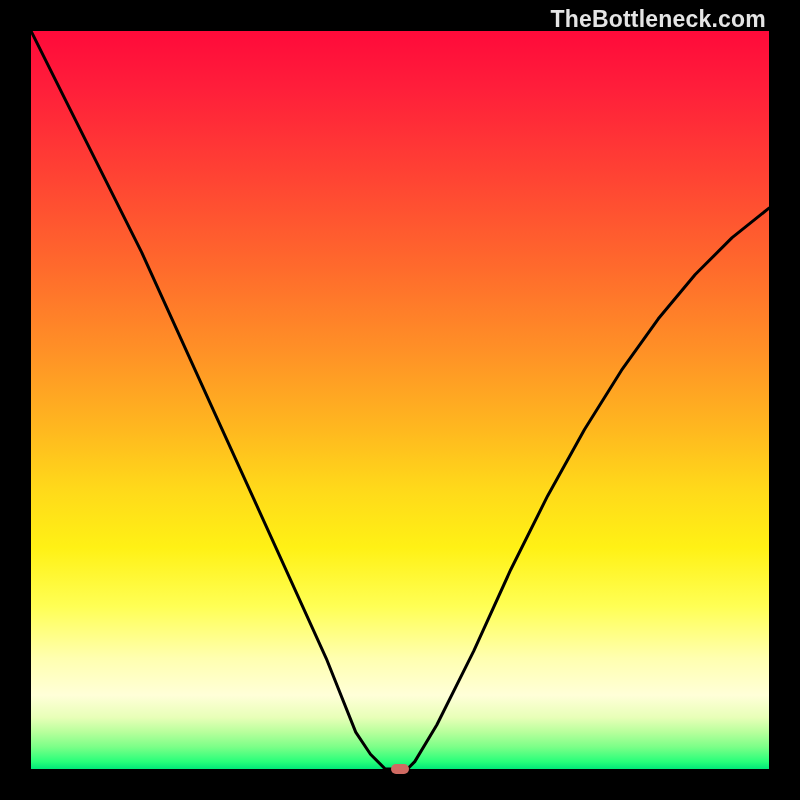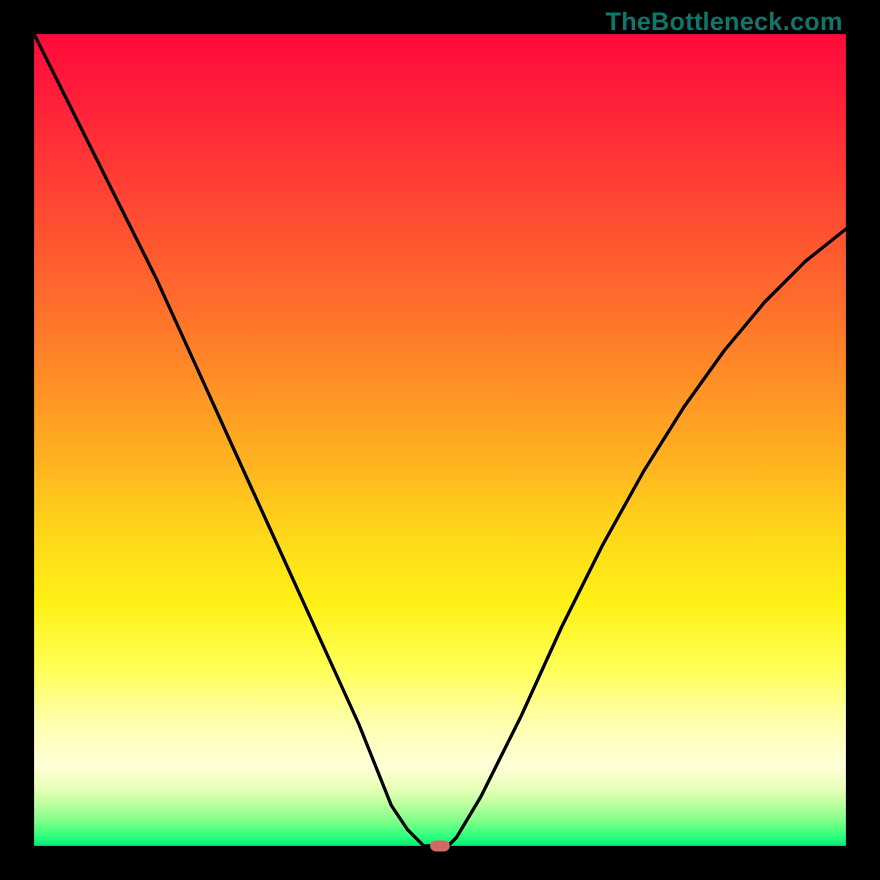--- a/index.html
+++ b/index.html
@@ -35,21 +35,21 @@
       #00e878 100%
     );
   }
   .watermark {
     position: absolute;
     top: 6px;
     right: 34px;
     font-family: Arial, Helvetica, sans-serif;
     font-size: 23px;
     font-weight: 600;
-    color: #0f766e;
+    color: #e5e5e5;
     letter-spacing: 0.2px;
     user-select: none;
   }
   .curve {
     position: absolute;
     left: 31px;
     top: 31px;
     width: 738px;
     height: 738px;
     pointer-events: none;

